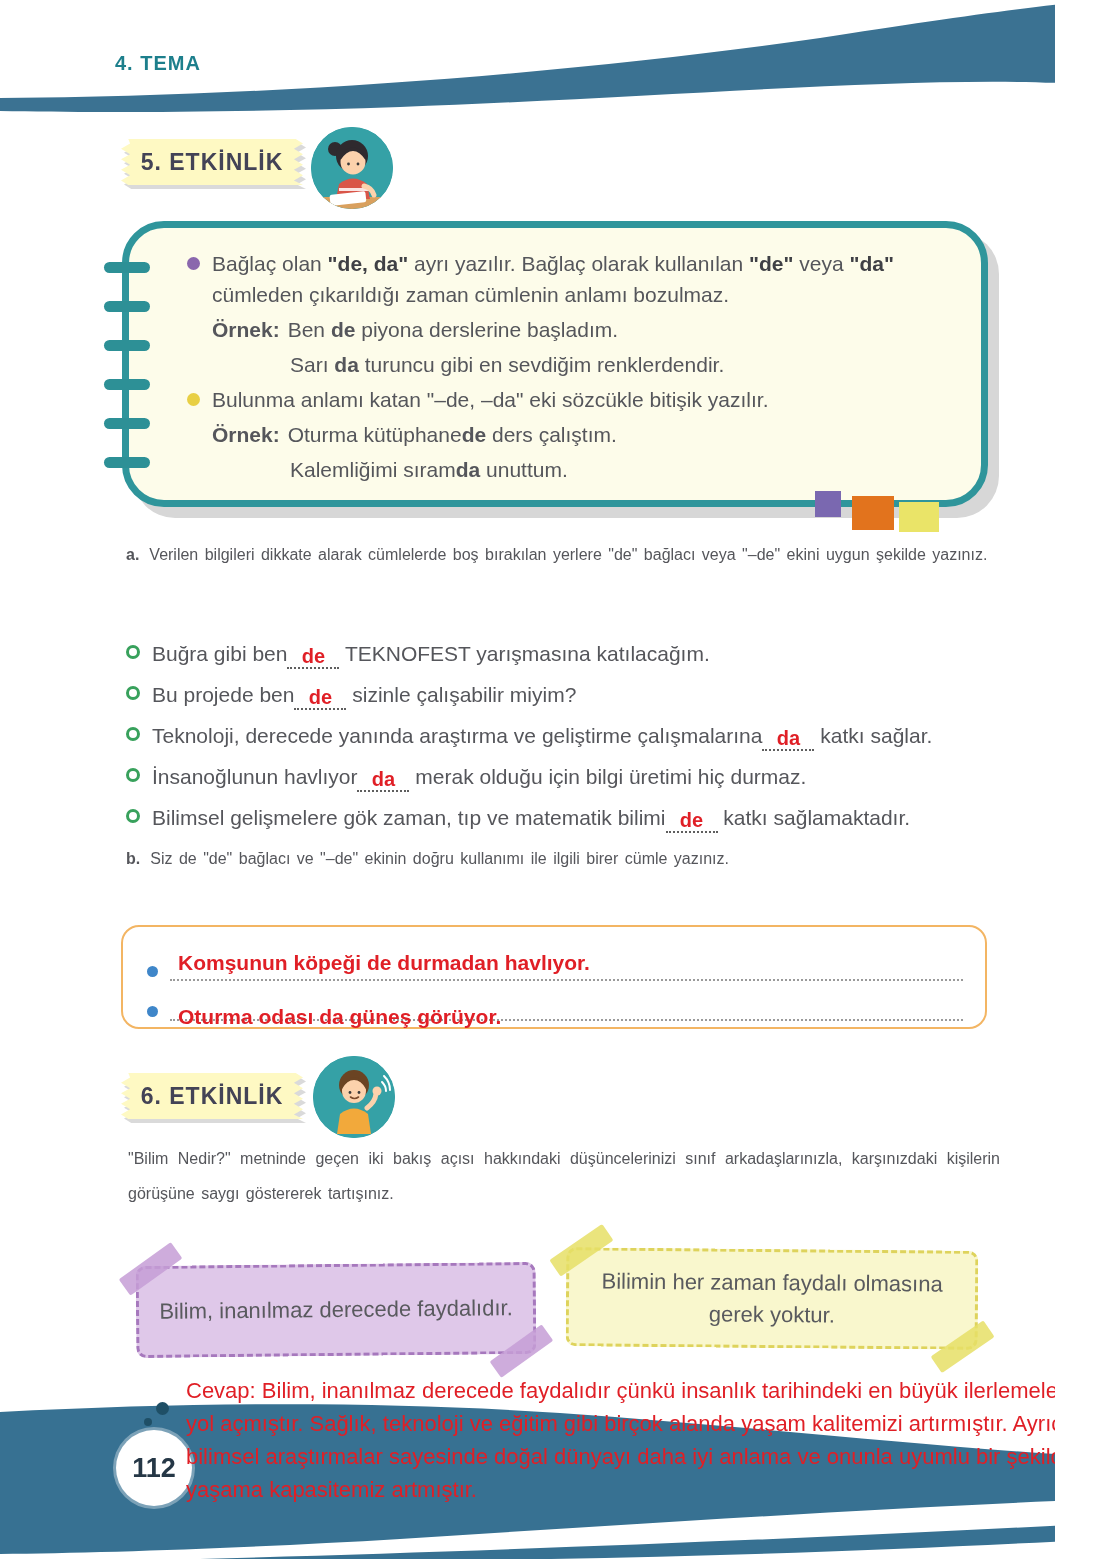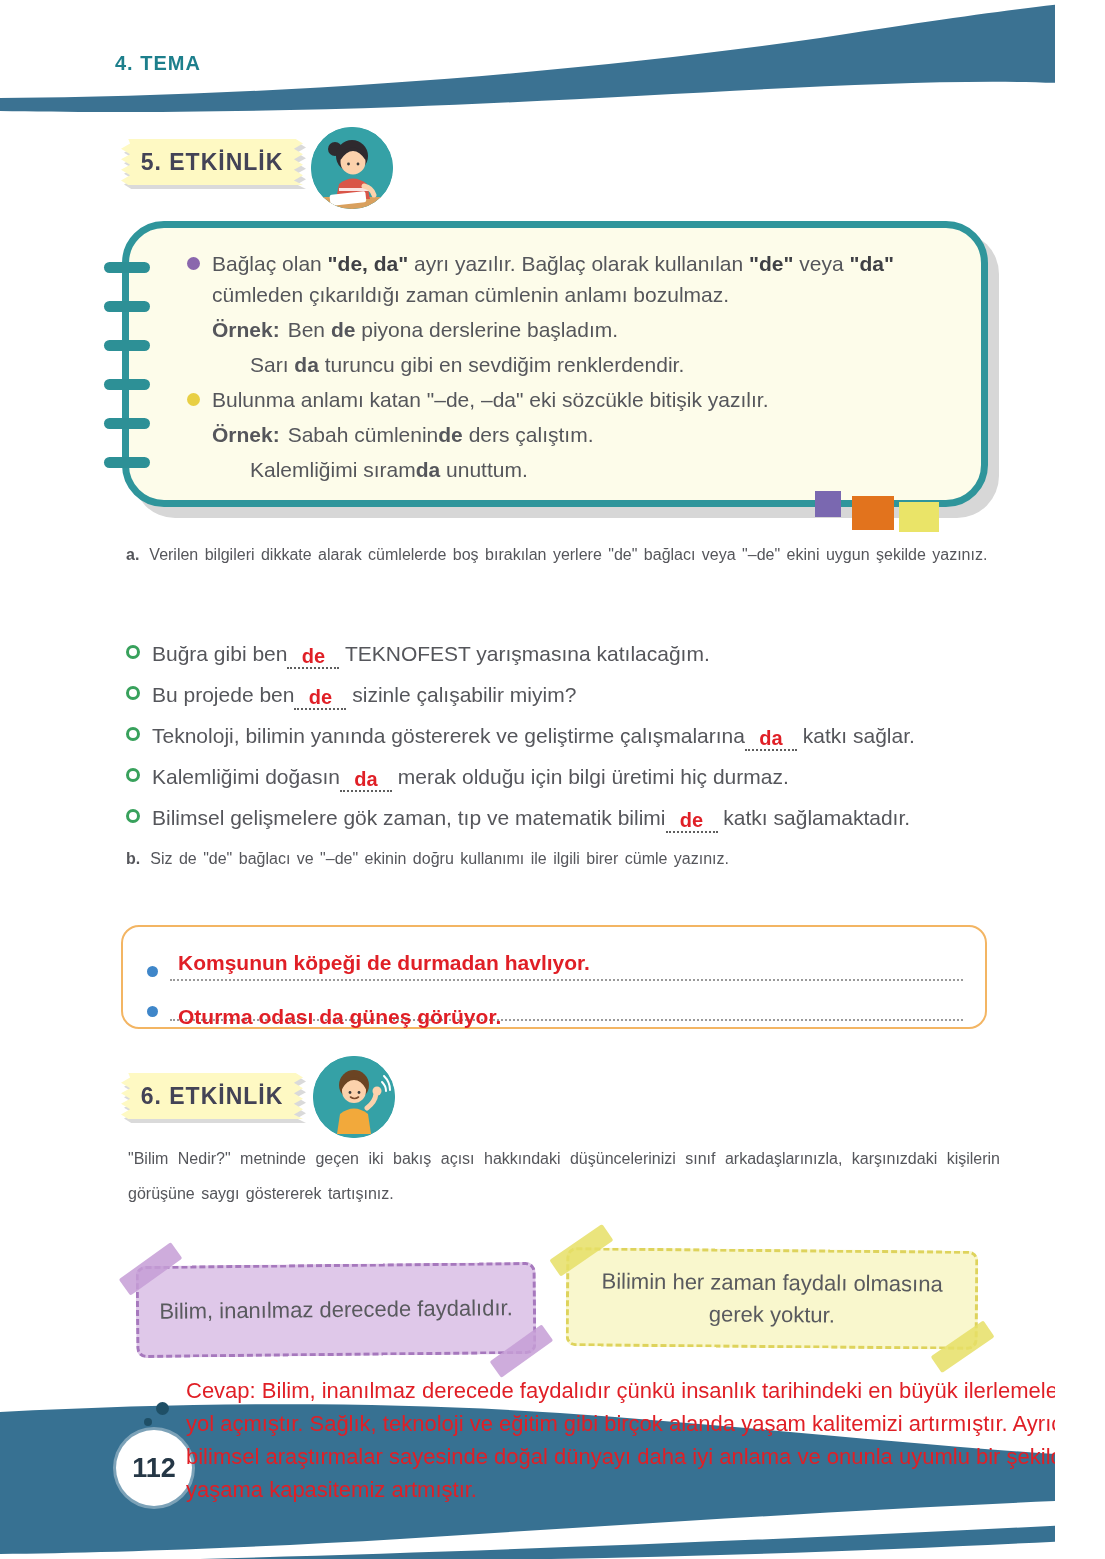--- a/index.html
+++ b/index.html
@@ -30,21 +30,21 @@
              padding:20px 34px 14px 58px; color:#55565b; font-size:21px; line-height:31px; }
   .ring { position:absolute; left:104px; width:46px; height:11px; border-radius:6px; background:#2d9096; z-index:3; }
   .rline { display:flex; margin-bottom:4px; }
   .bullet { width:13px; height:13px; border-radius:50%; margin:9px 12px 0 0; flex:none; }
   .bullet.purple { background:#8a67ad; }
   .bullet.yellow { background:#e8cf44; }
   .rtext { flex:1; }
   .rtext b, .fi-text b { color:#3f4045; }
   .ornek { margin-left:25px; margin-bottom:4px; }
   .ornek-label { margin-right:8px; }
-  .indent2 { margin-left:63px; margin-bottom:4px; }
+  .indent2 { margin-left:103px; margin-bottom:4px; }
 
   .sq { position:absolute; z-index:5; }
   .sq.purple { left:815px; top:491px; width:26px; height:26px; background:#7a68b0; }
   .sq.orange { left:852px; top:496px; width:42px; height:34px; background:#e2731d; }
   .sq.yellow { left:899px; top:502px; width:40px; height:30px; background:#eae468; }
 
   
   .instruction { position:absolute; color:#55565b; font-size:16px; line-height:35px; text-align:justify; word-spacing:2px; z-index:2; }
   #part-a { left:126px; top:537px; width:868px; }
   #part-b { left:126px; top:841px; width:868px; }
@@ -145,21 +145,21 @@
       <b class="ornek-label">Örnek:</b><span>Ben </span><b>de</b><span> piyona derslerine başladım.</span>
     </p>
     <p class="indent2">
       <span>Sarı </span><b>da</b><span> turuncu gibi en sevdiğim renklerdendir.</span>
     </p>
     <div class="rline">
       <span class="bullet yellow"></span>
       <p class="rtext"><span>Bulunma anlamı katan "–de, –da" eki sözcükle bitişik yazılır.</span></p>
     </div>
     <p class="ornek">
-      <b class="ornek-label">Örnek:</b><span>Sabah cümlenin</span><b>de</b><span> ders çalıştım.</span>
+      <b class="ornek-label">Örnek:</b><span>Oturma kütüphane</span><b>de</b><span> ders çalıştım.</span>
     </p>
     <p class="indent2">
       <span>Kalemliğimi sıram</span><b>da</b><span> unuttum.</span>
     </p>
   </div>
 
   <div class="sq purple"></div>
   <div class="sq orange"></div>
   <div class="sq yellow"></div>
 
@@ -171,25 +171,25 @@
     <div class="fill-item">
       <span class="ring-bullet"></span>
       <span class="fi-text"><span>Buğra gibi ben</span><span class="blank"><span class="ans">de</span></span><span> TEKNOFEST yarışmasına katılacağım.</span></span>
     </div>
     <div class="fill-item">
       <span class="ring-bullet"></span>
       <span class="fi-text"><span>Bu projede ben</span><span class="blank"><span class="ans">de</span></span><span> sizinle çalışabilir miyim?</span></span>
     </div>
     <div class="fill-item">
       <span class="ring-bullet"></span>
-      <span class="fi-text"><span>Teknoloji, bilimin yanında göstererek ve geliştirme çalışmalarına</span><span class="blank"><span class="ans">da</span></span><span> katkı sağlar.</span></span>
-    </div>
-    <div class="fill-item">
-      <span class="ring-bullet"></span>
-      <span class="fi-text"><span>Kalemliğimi doğasın</span><span class="blank"><span class="ans">da</span></span><span> merak olduğu için bilgi üretimi hiç durmaz.</span></span>
+      <span class="fi-text"><span>Teknoloji, derecede yanında araştırma ve geliştirme çalışmalarına</span><span class="blank"><span class="ans">da</span></span><span> katkı sağlar.</span></span>
+    </div>
+    <div class="fill-item">
+      <span class="ring-bullet"></span>
+      <span class="fi-text"><span>İnsanoğlunun havlıyor</span><span class="blank"><span class="ans">da</span></span><span> merak olduğu için bilgi üretimi hiç durmaz.</span></span>
     </div>
     <div class="fill-item">
       <span class="ring-bullet"></span>
       <span class="fi-text"><span>Bilimsel gelişmelere gök zaman, tıp ve matematik bilimi</span><span class="blank"><span class="ans">de</span></span><span> katkı sağlamaktadır.</span></span>
     </div>
   </div>
 
   <p id="part-b" class="instruction">
     <span class="instr-label">b.</span><span>Siz de "de" bağlacı ve "–de" ekinin doğru kullanımı ile ilgili birer cümle yazınız.</span>
   </p>

